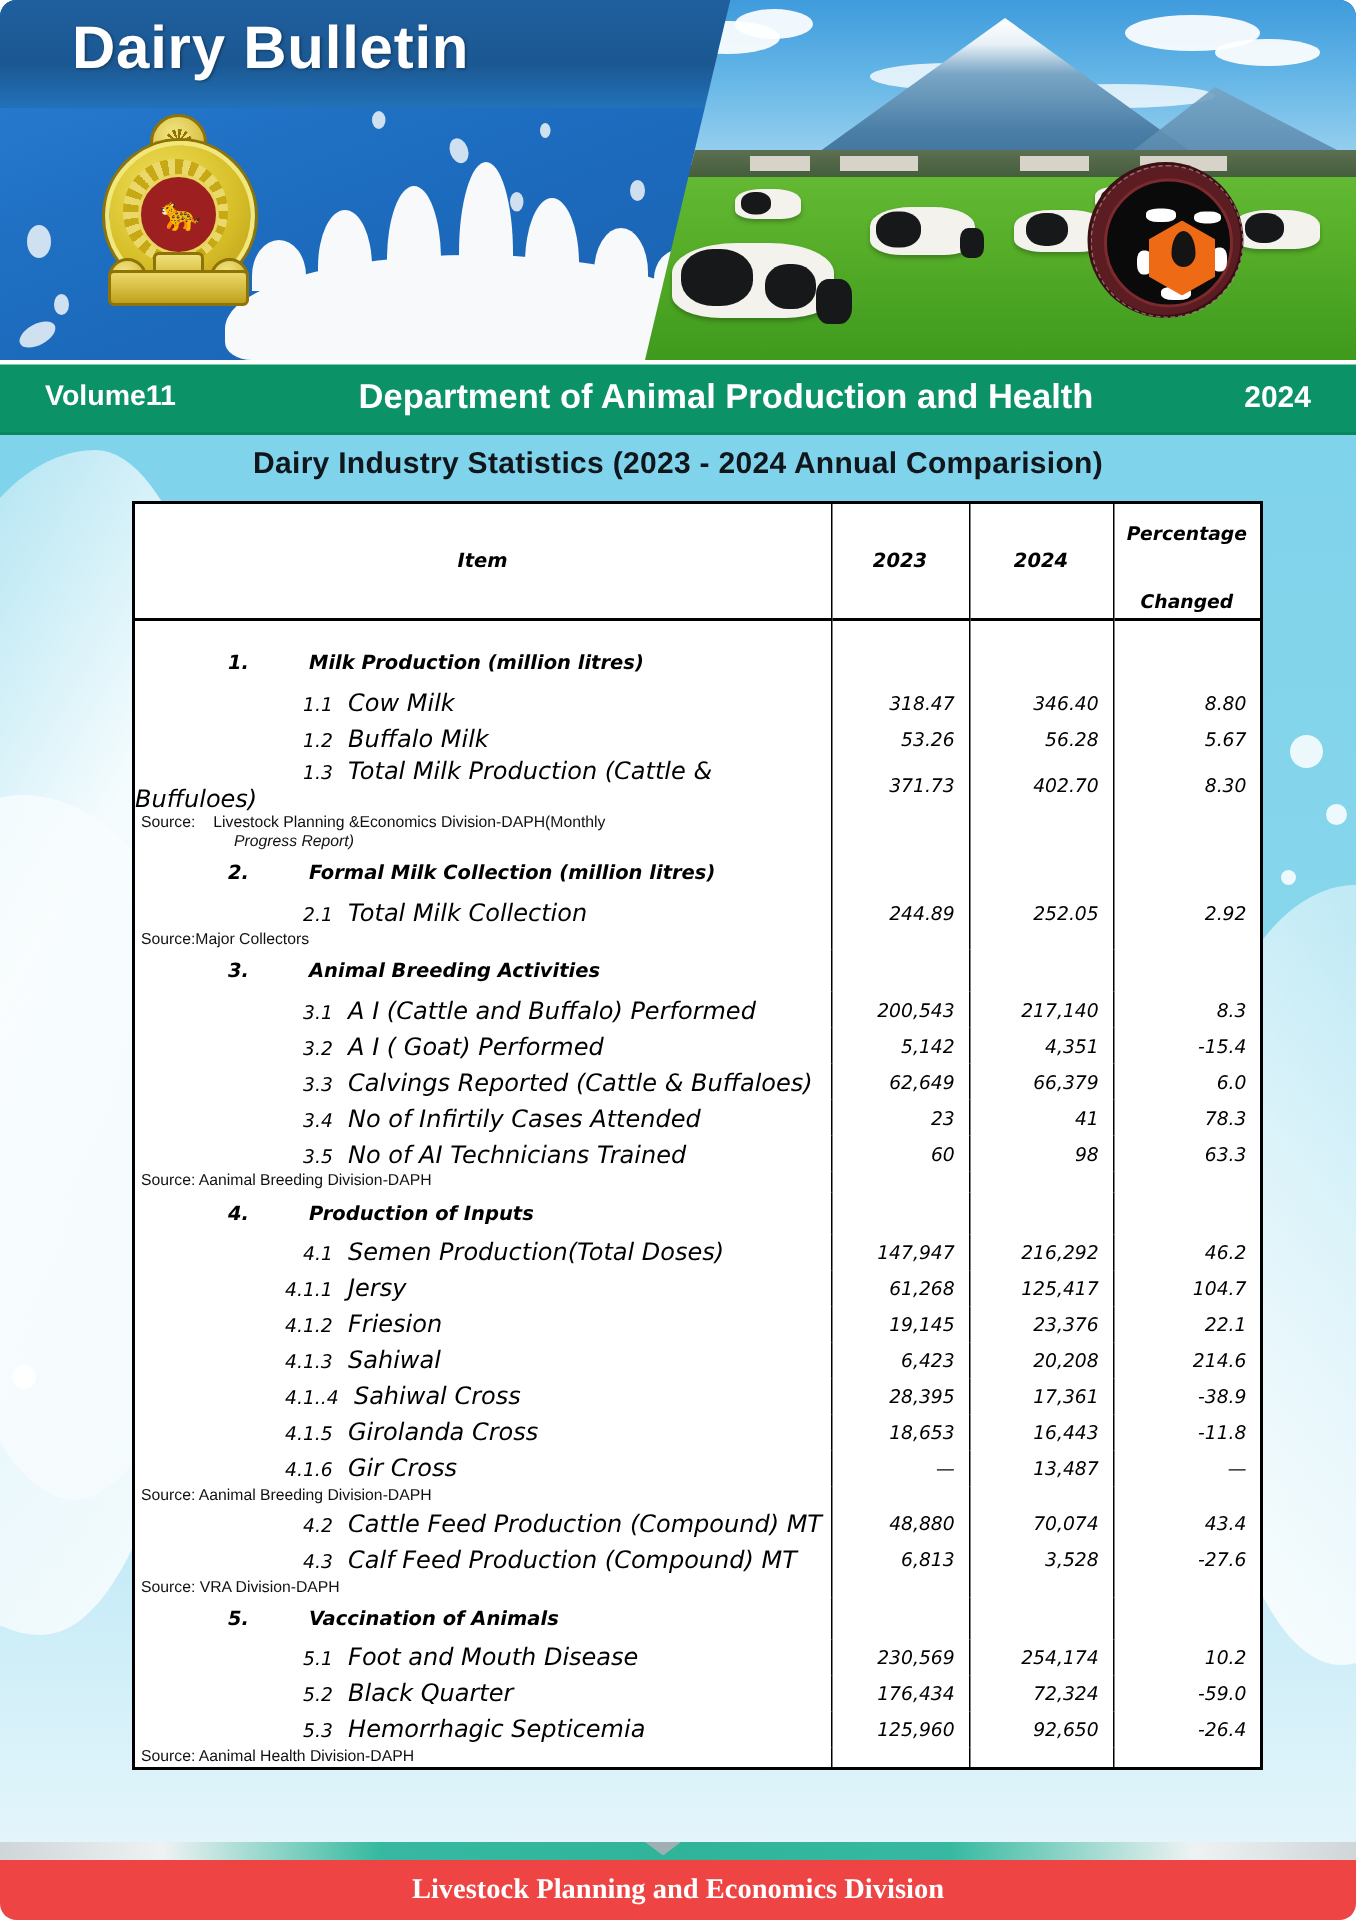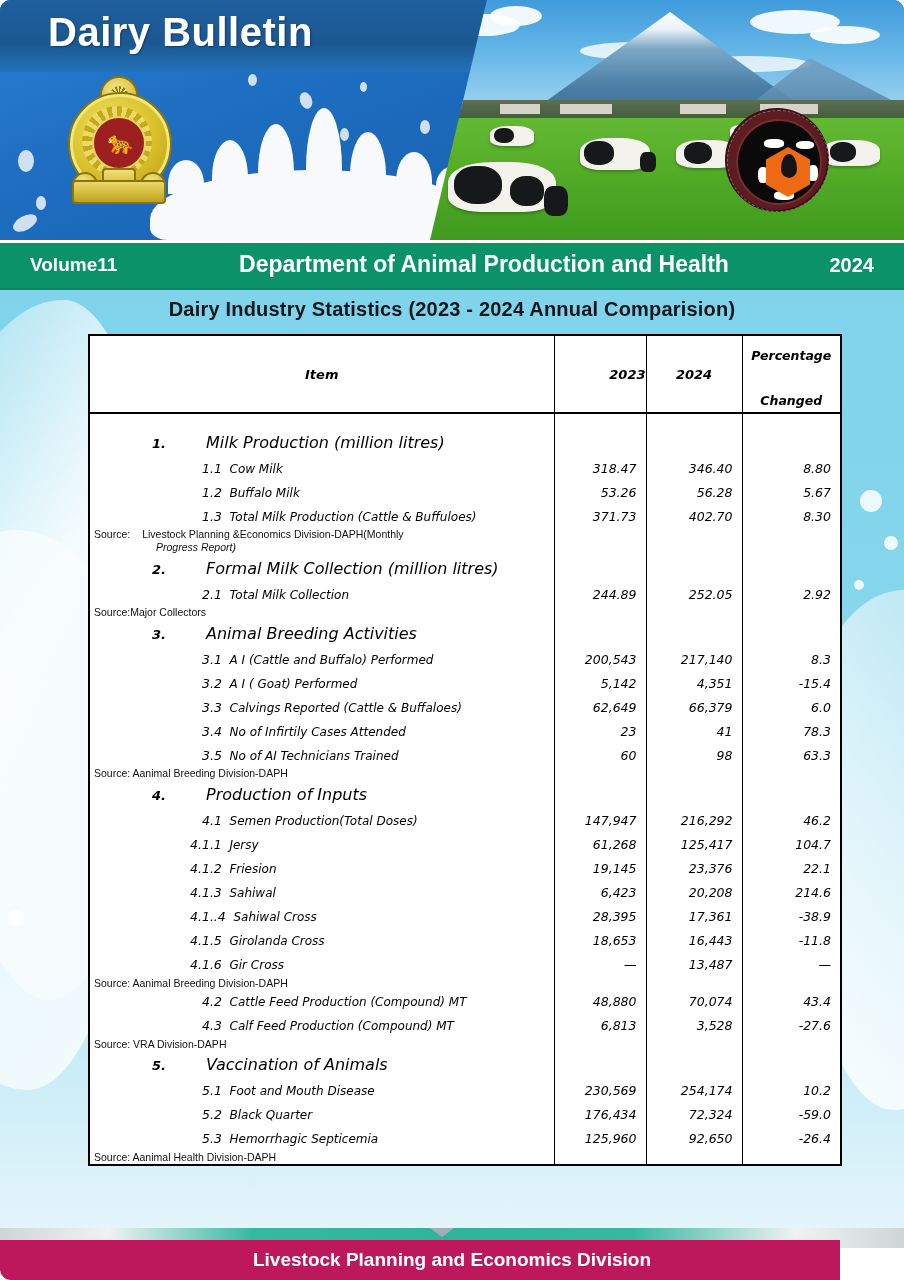--- a/index.html
+++ b/index.html
@@ -215,39 +215,39 @@
   .hdr-p2{display:block;font-weight:bold;font-size:12.5px;margin-top:30px;}
 
   tr.row td{height:24px;}
   tr.section td{height:28px;}
   tr.spacer td{height:14px;border-left:1.6px solid #000;border-right:1.6px solid #000;}
   tr.spacer td.item{border-left:none;}
   tr.spacer td.pct{border-right:none;}
 
   .num{display:block;text-align:right;padding-right:9px;font-size:12.5px;font-style:italic;}
   .sec-no{display:inline-block;width:54px;padding-left:62px;font-weight:bold;font-style:italic;font-size:13px;}
-  .sec-title{font-weight:normal;font-style:italic;font-size:16px;}
+  .sec-title{font-weight:bold;font-style:italic;font-size:13px;}
   .sub-no{display:inline-block;padding-left:112px;font-style:italic;font-size:12.5px;}
   .sub-no.deep{padding-left:100px;}
-  .sub-label{font-style:italic;font-size:12px;}
+  .sub-label{font-style:italic;font-size:16px;}
   .source{
     font-family:"Liberation Sans",sans-serif;font-style:normal;font-size:10.5px;
     color:#111;padding-left:4px;line-height:1.25;display:block;
   }
   .source .lbl{display:inline-block;}
   .source .txt{display:inline-block;padding-left:12px;}
   .source .cont{display:block;padding-left:62px;font-style:italic;}
   td.srccell{height:auto;padding:2px 0 2px 0;}
 
   
   .footstrip{position:absolute;left:0;top:1228px;width:904px;height:20px;
     background:linear-gradient(90deg,#cfd6d8 0%,#eef2f3 12%,#36b9a0 28%,#2fb49a 50%,#36b9a0 70%,#eef2f3 88%,#cfd6d8 100%);}
   .footstrip .notch{position:absolute;left:430px;top:0;width:24px;height:9px;background:#9fb0b4;
     clip-path:polygon(0 0,100% 0,50% 100%);}
-  .footer{position:absolute;left:0;top:1240px;width:840px;height:40px;background:#be185d;}
+  .footer{position:absolute;left:0;top:1240px;width:904px;height:40px;background:#ef4444;font-family:Liberation Serif, serif;}
   .footer-text{position:absolute;left:0;top:9px;width:904px;text-align:center;
     font-size:19px;font-weight:bold;color:#ffffff;}
 </style>
 </head>
 <body>
 
 <div class="page">
 
   <div class="banner">
     <div class="banner-blue"></div>
@@ -371,21 +371,21 @@
           <col class="c-y">
           <col class="c-y2">
           <col class="c-p">
       </colgroup>
       <thead>
         <tr>
           <td class="item">
             <div style="text-align:center;"><span class="hdr-item">Item</span></div>
           </td>
           <td>
-            <div style="text-align:right;"><span class="hdr-y">2023</span></div>
+            <div style="text-align:center;"><span class="hdr-y">2023</span></div>
           </td>
           <td>
             <div style="text-align:center;"><span class="hdr-y">2024</span></div>
           </td>
           <td class="pct">
             <span class="hdr-p1">Percentage</span>
             <span class="hdr-p2">Changed</span>
           </td>
         </tr>
       </thead>

